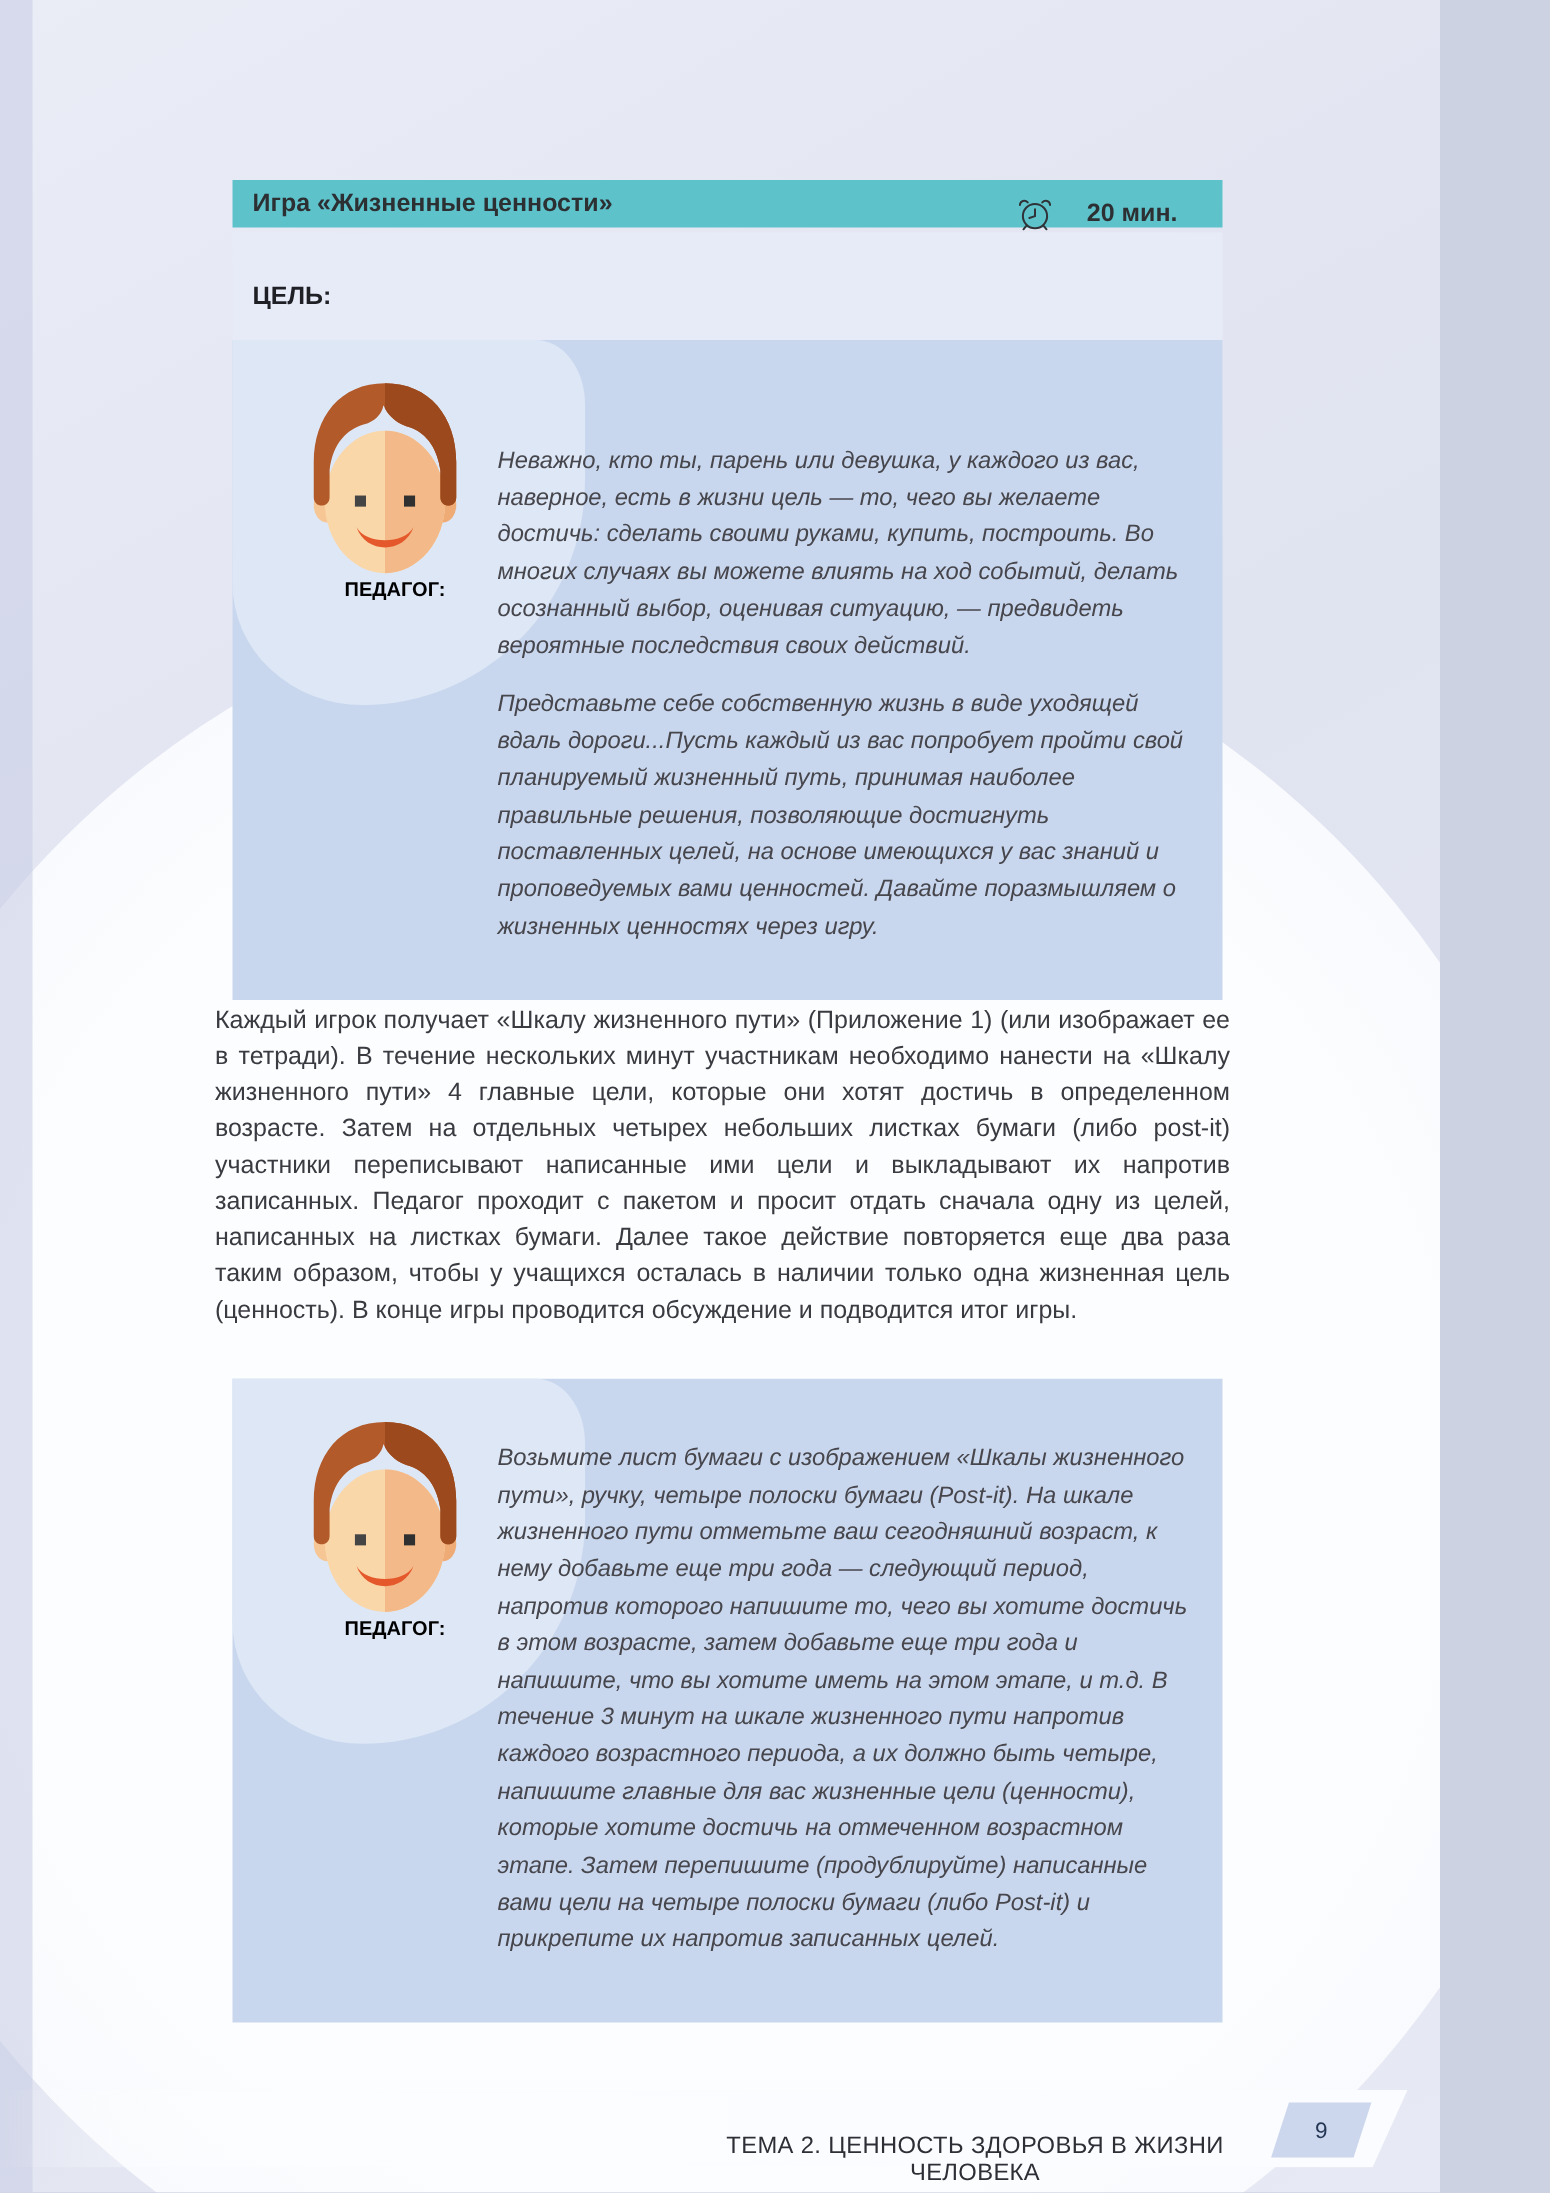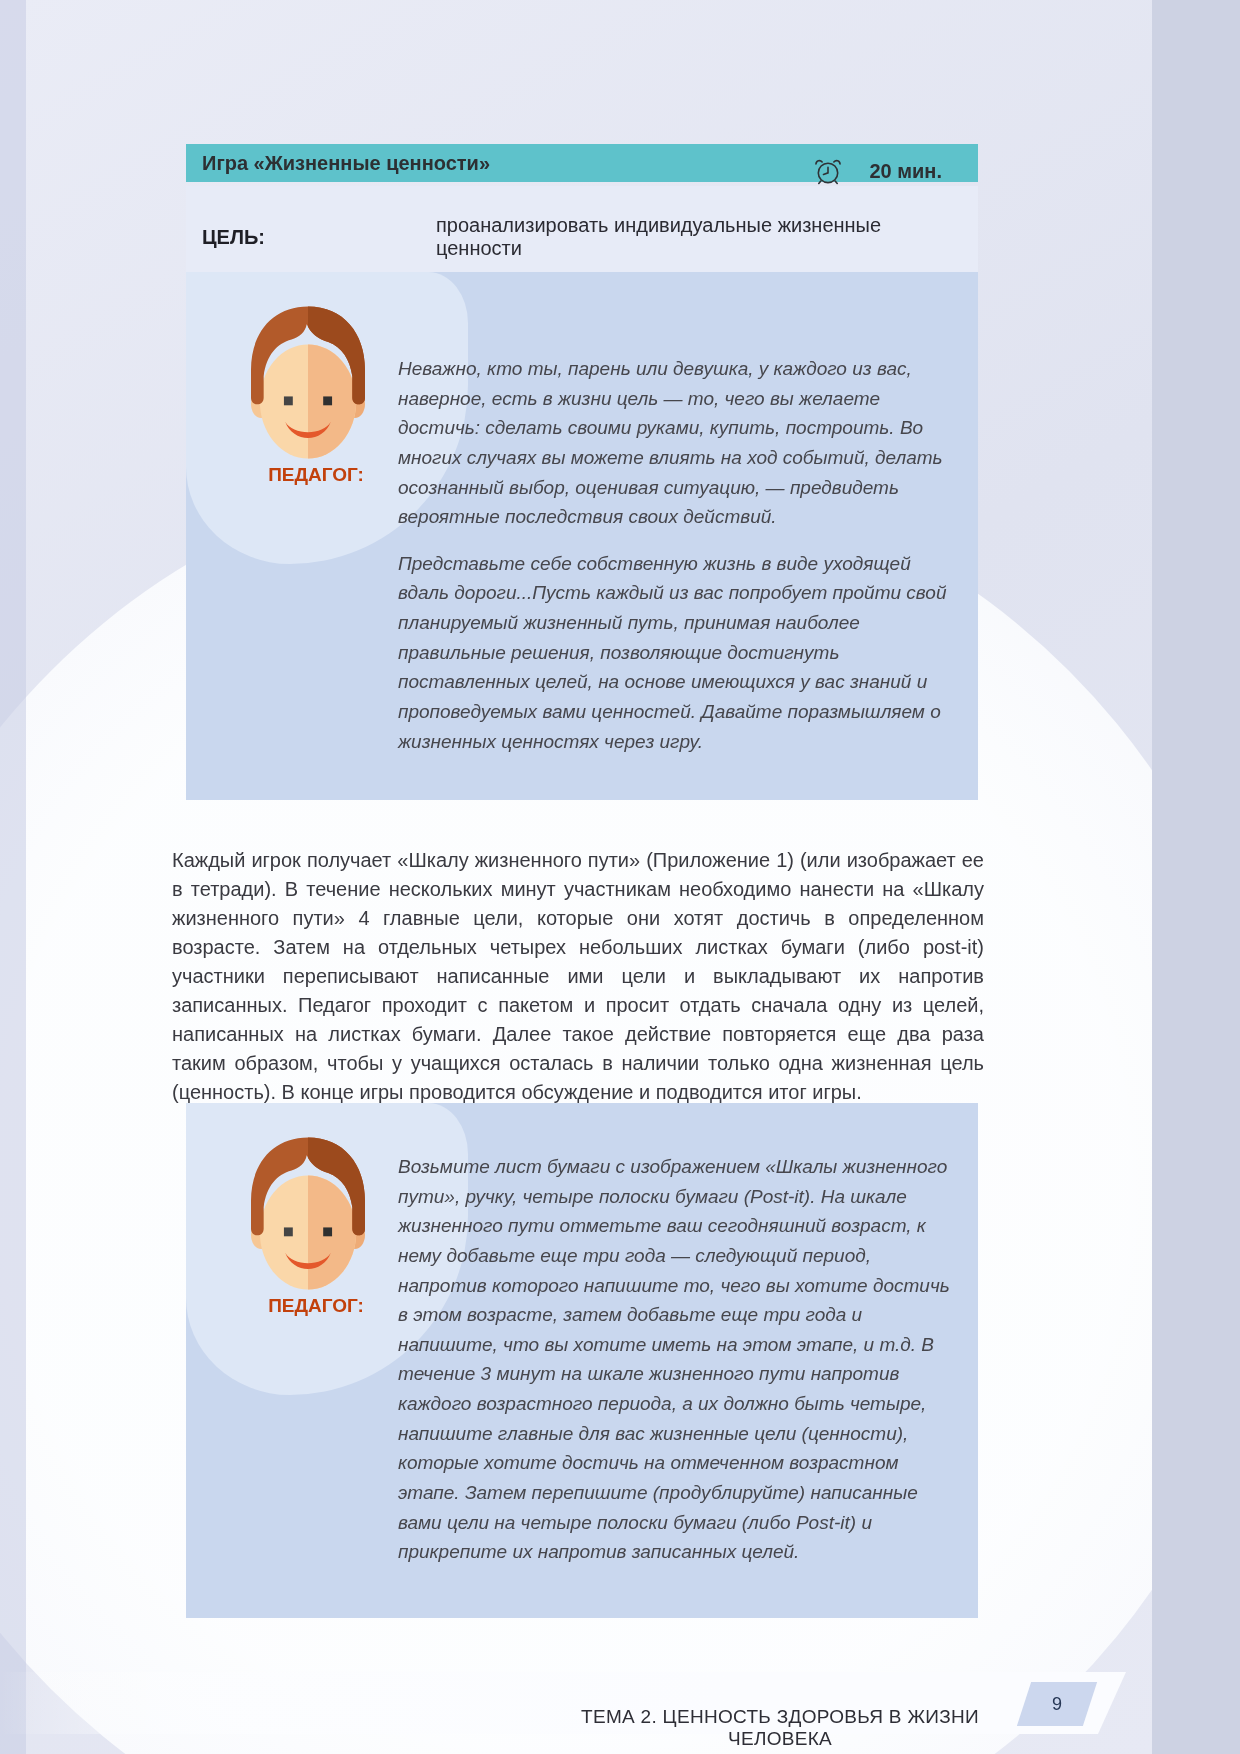--- a/index.html
+++ b/index.html
@@ -30,29 +30,29 @@
   .goal-text{font-size:20px;color:#2b2b33;}
 
   
   .teacher-box{position:absolute;left:186px;width:792px;background:#c9d7ee;}
   #teacher-box-1{top:272px;height:528px;}
   #teacher-box-2{top:1103px;height:515px;}
   .blob{position:absolute;left:0;top:0;width:282px;height:292px;background:#dde7f6;
     border-radius:0 16% 72% 42% / 0 20% 70% 38%;}
   .avatar{position:absolute;left:46px;top:28px;width:152px;height:165px;}
   .speaker-label{position:absolute;left:10px;top:192px;width:240px;text-align:center;
-    font-weight:bold;font-size:19px;color:#c2410c;}
+    font-weight:bold;font-size:16px;color:#000000;}
   .speech{position:absolute;left:212px;width:556px;font-style:italic;font-size:19px;
     line-height:1.56;color:#46464c;}
   #teacher-box-1 .speech{top:70px;}
   #teacher-box-2 .speech{top:37px;}
   .speech p{margin:12px 0 17px 0;}
 
   
-  .body-paragraph{position:absolute;left:172px;top:826px;width:812px;
+  .body-paragraph{position:absolute;left:172px;top:782px;width:812px;
     font-size:20px;line-height:1.45;text-align:justify;color:#3a3a41;}
 
   
   .footer-band{position:absolute;left:0;top:1672px;width:1126px;height:62px;
     background:linear-gradient(90deg,rgba(252,253,255,0) 0%,rgba(252,253,255,0.85) 22%,#fbfcff 65%);
     clip-path:polygon(0 0,100% 0,calc(100% - 28px) 100%,0 100%);}
   .chapter{position:absolute;top:1694px;left:560px;width:440px;text-align:center;
     font-size:19px;letter-spacing:0.3px;color:#2e2e36;margin-top:12px;}
   .page-badge{position:absolute;left:1024px;top:1682px;width:66px;height:44px;
     background:#ccd7ee;transform:skewX(-18deg);}
@@ -100,21 +100,20 @@
         <path d="M23.2 7.4 C25.4 4.9 29.6 5.8 29.8 9.6"></path>
         <path d="M9.4 27.6 L7.2 30.2"></path>
         <path d="M24.6 27.6 L26.8 30.2"></path>
       </svg>
       <span>20 мин.</span>
     </div>
   </header>
 
   <div class="goal-row">
     <div class="goal-label">ЦЕЛЬ:</div>
-    <div class="goal-text">проанализировать индивидуальные жизненные ценности</div>
   </div>
 
   <section class="teacher-box" id="teacher-box-1">
     <div class="blob"></div>
     <svg class="avatar" viewBox="0 0 120 130">
       <use href="#teacher-face"></use>
     </svg>
     <div class="speaker-label">ПЕДАГОГ:</div>
     <div class="speech">
       <p>Неважно, кто ты, парень или девушка, у каждого из вас, наверное, есть в жизни цель — то, чего вы желаете достичь: сделать своими руками, купить, построить. Во многих случаях вы можете влиять на ход событий, делать осознанный выбор, оценивая ситуацию, — предвидеть вероятные последствия своих действий.</p>

